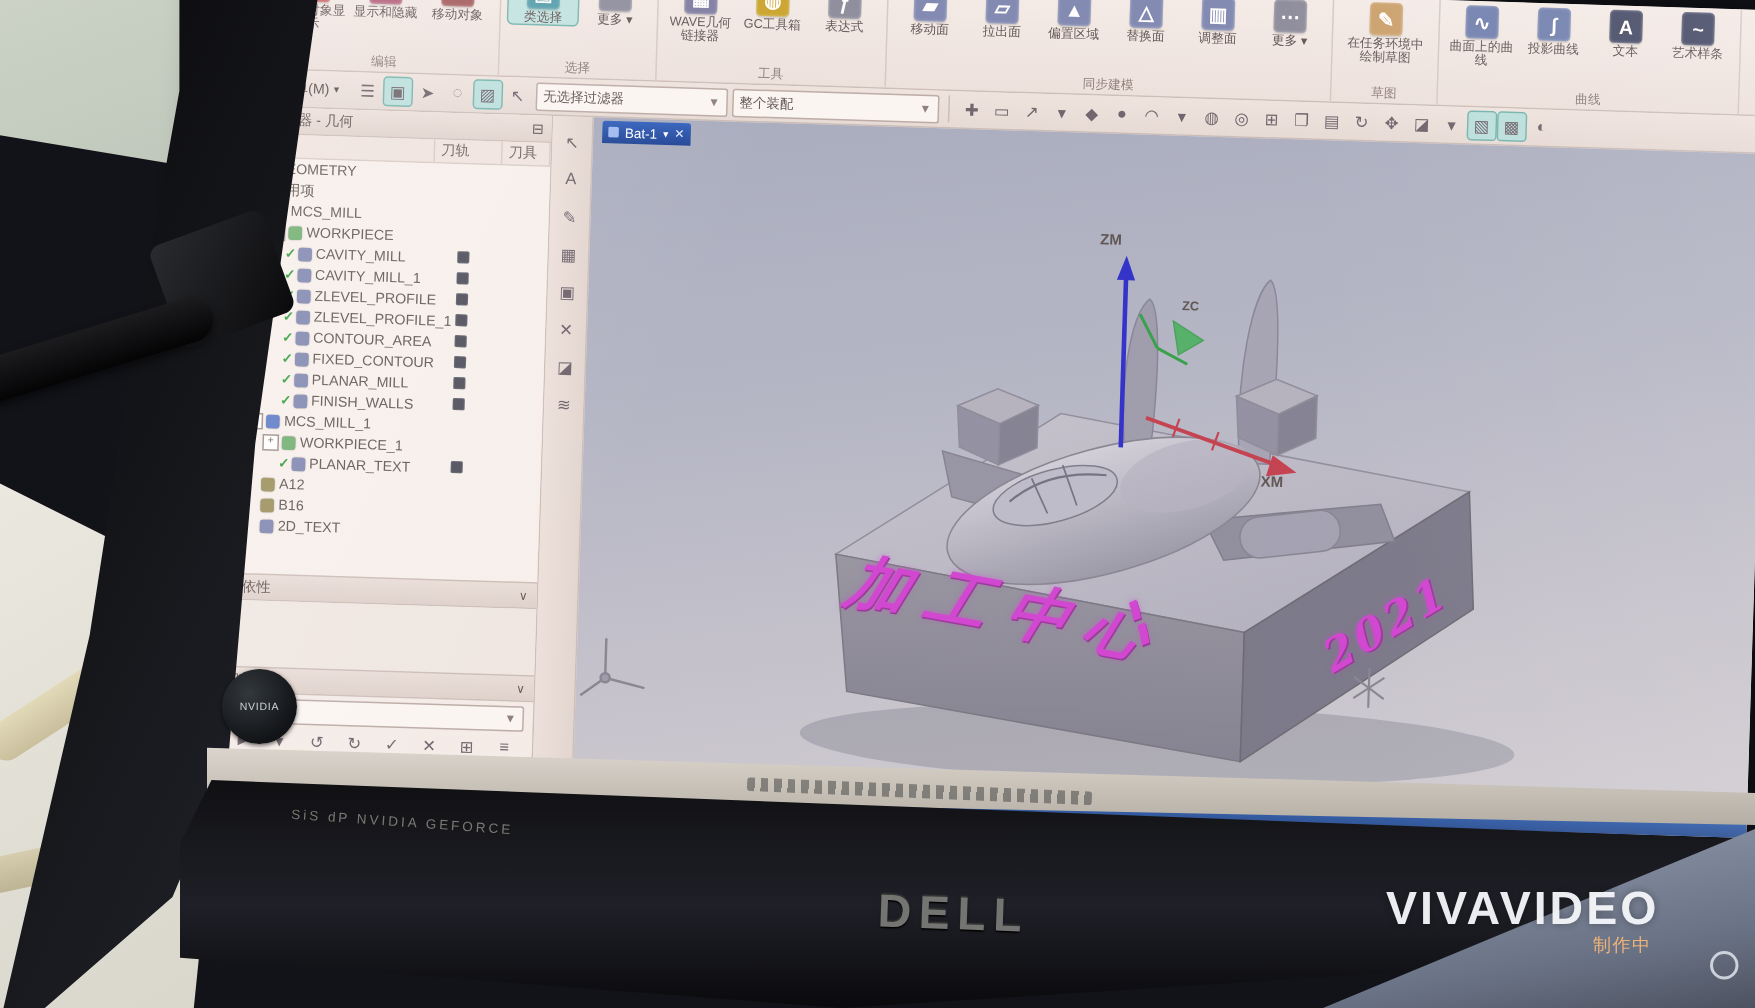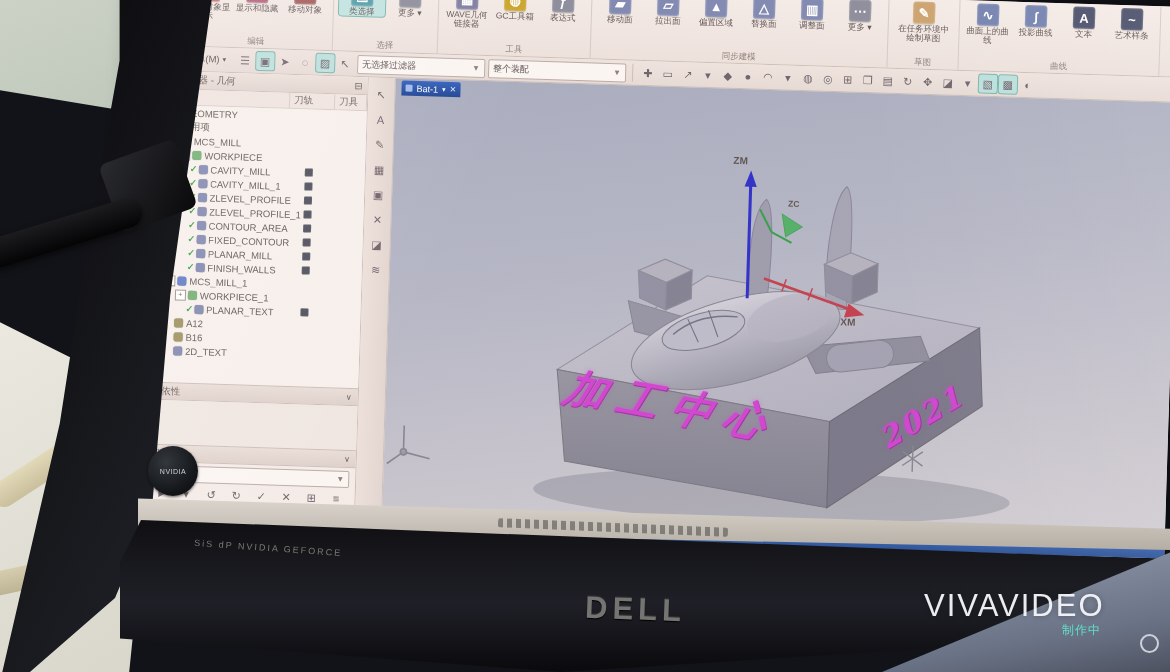--- a/index.html
+++ b/index.html
@@ -30,23 +30,23 @@
         clip-path:polygon(2% 0,100% 26%,100% 74%,74% 86%,42% 100%,0 78%,0 28%);}
   .dell{left:585px;top:592px;width:130px;height:44px;color:#747472;font-size:31px;font-weight:bold;
         letter-spacing:5px;text-shadow:0 1px 1px #000,0 -1px 1px #3a3a38;transform:rotate(2deg);}
   .palmrest-print{left:194px;top:543px;color:#8e8a82;font-size:9px;letter-spacing:2px;opacity:.85;transform:rotate(4deg);}
   .sticker-nvidia{left:148px;top:446px;width:50px;height:50px;border-radius:50%;
         background:radial-gradient(circle at 36% 32%,#33383d,#121417 70%);box-shadow:0 1px 3px rgba(0,0,0,.6);
         color:#cdd2d6;font-size:7px;letter-spacing:.5px;display:flex;align-items:center;justify-content:center;}
   .floor{left:850px;top:545px;width:320px;height:127px;background:linear-gradient(170deg,#9aa2b4,#6a7386 70%,#4d5260);
         clip-path:polygon(10% 100%,100% 6%,100% 100%);}
   
-  .watermark{left:924px;top:588px;color:#f3f5f9;font-size:31px;font-weight:normal;letter-spacing:2px;
+  .watermark{left:924px;top:588px;color:#f3f5f9;font-size:31px;font-weight:bold;letter-spacing:2px;
         text-shadow:0 0 6px rgba(0,0,0,.35);opacity:.96;}
-  .wm-status{left:1062px;top:622px;color:#5eead4;font-size:12px;letter-spacing:1px;opacity:.9;}
+  .wm-status{left:1062px;top:622px;color:#fdba74;font-size:12px;letter-spacing:1px;opacity:.9;}
   .wm-ring{left:1140px;top:634px;width:15px;height:15px;border:2px solid #dfe4ec;border-radius:50%;opacity:.85;}
   
   .screen{left:136px;top:-26px;width:1046px;height:552px;transform:rotate(1.8deg);transform-origin:0 0;
         background:#efe6e2;box-shadow:0 0 22px rgba(0,0,0,.55);color:#5a4f4e;font-size:10px;overflow:hidden;}
   .screen .glare{position:absolute;inset:0;pointer-events:none;z-index:50;
         background:linear-gradient(112deg,rgba(255,255,255,.16) 0%,rgba(255,255,255,0) 34%),
                    linear-gradient(260deg,rgba(255,255,255,.08) 0%,rgba(255,255,255,0) 30%),
                    linear-gradient(rgba(255,228,216,.05),rgba(255,228,216,.05));}
   
   .ribbon{height:70px;background:linear-gradient(#f4ece8,#ece1dc);border-bottom:1px solid #cbbcb6;

